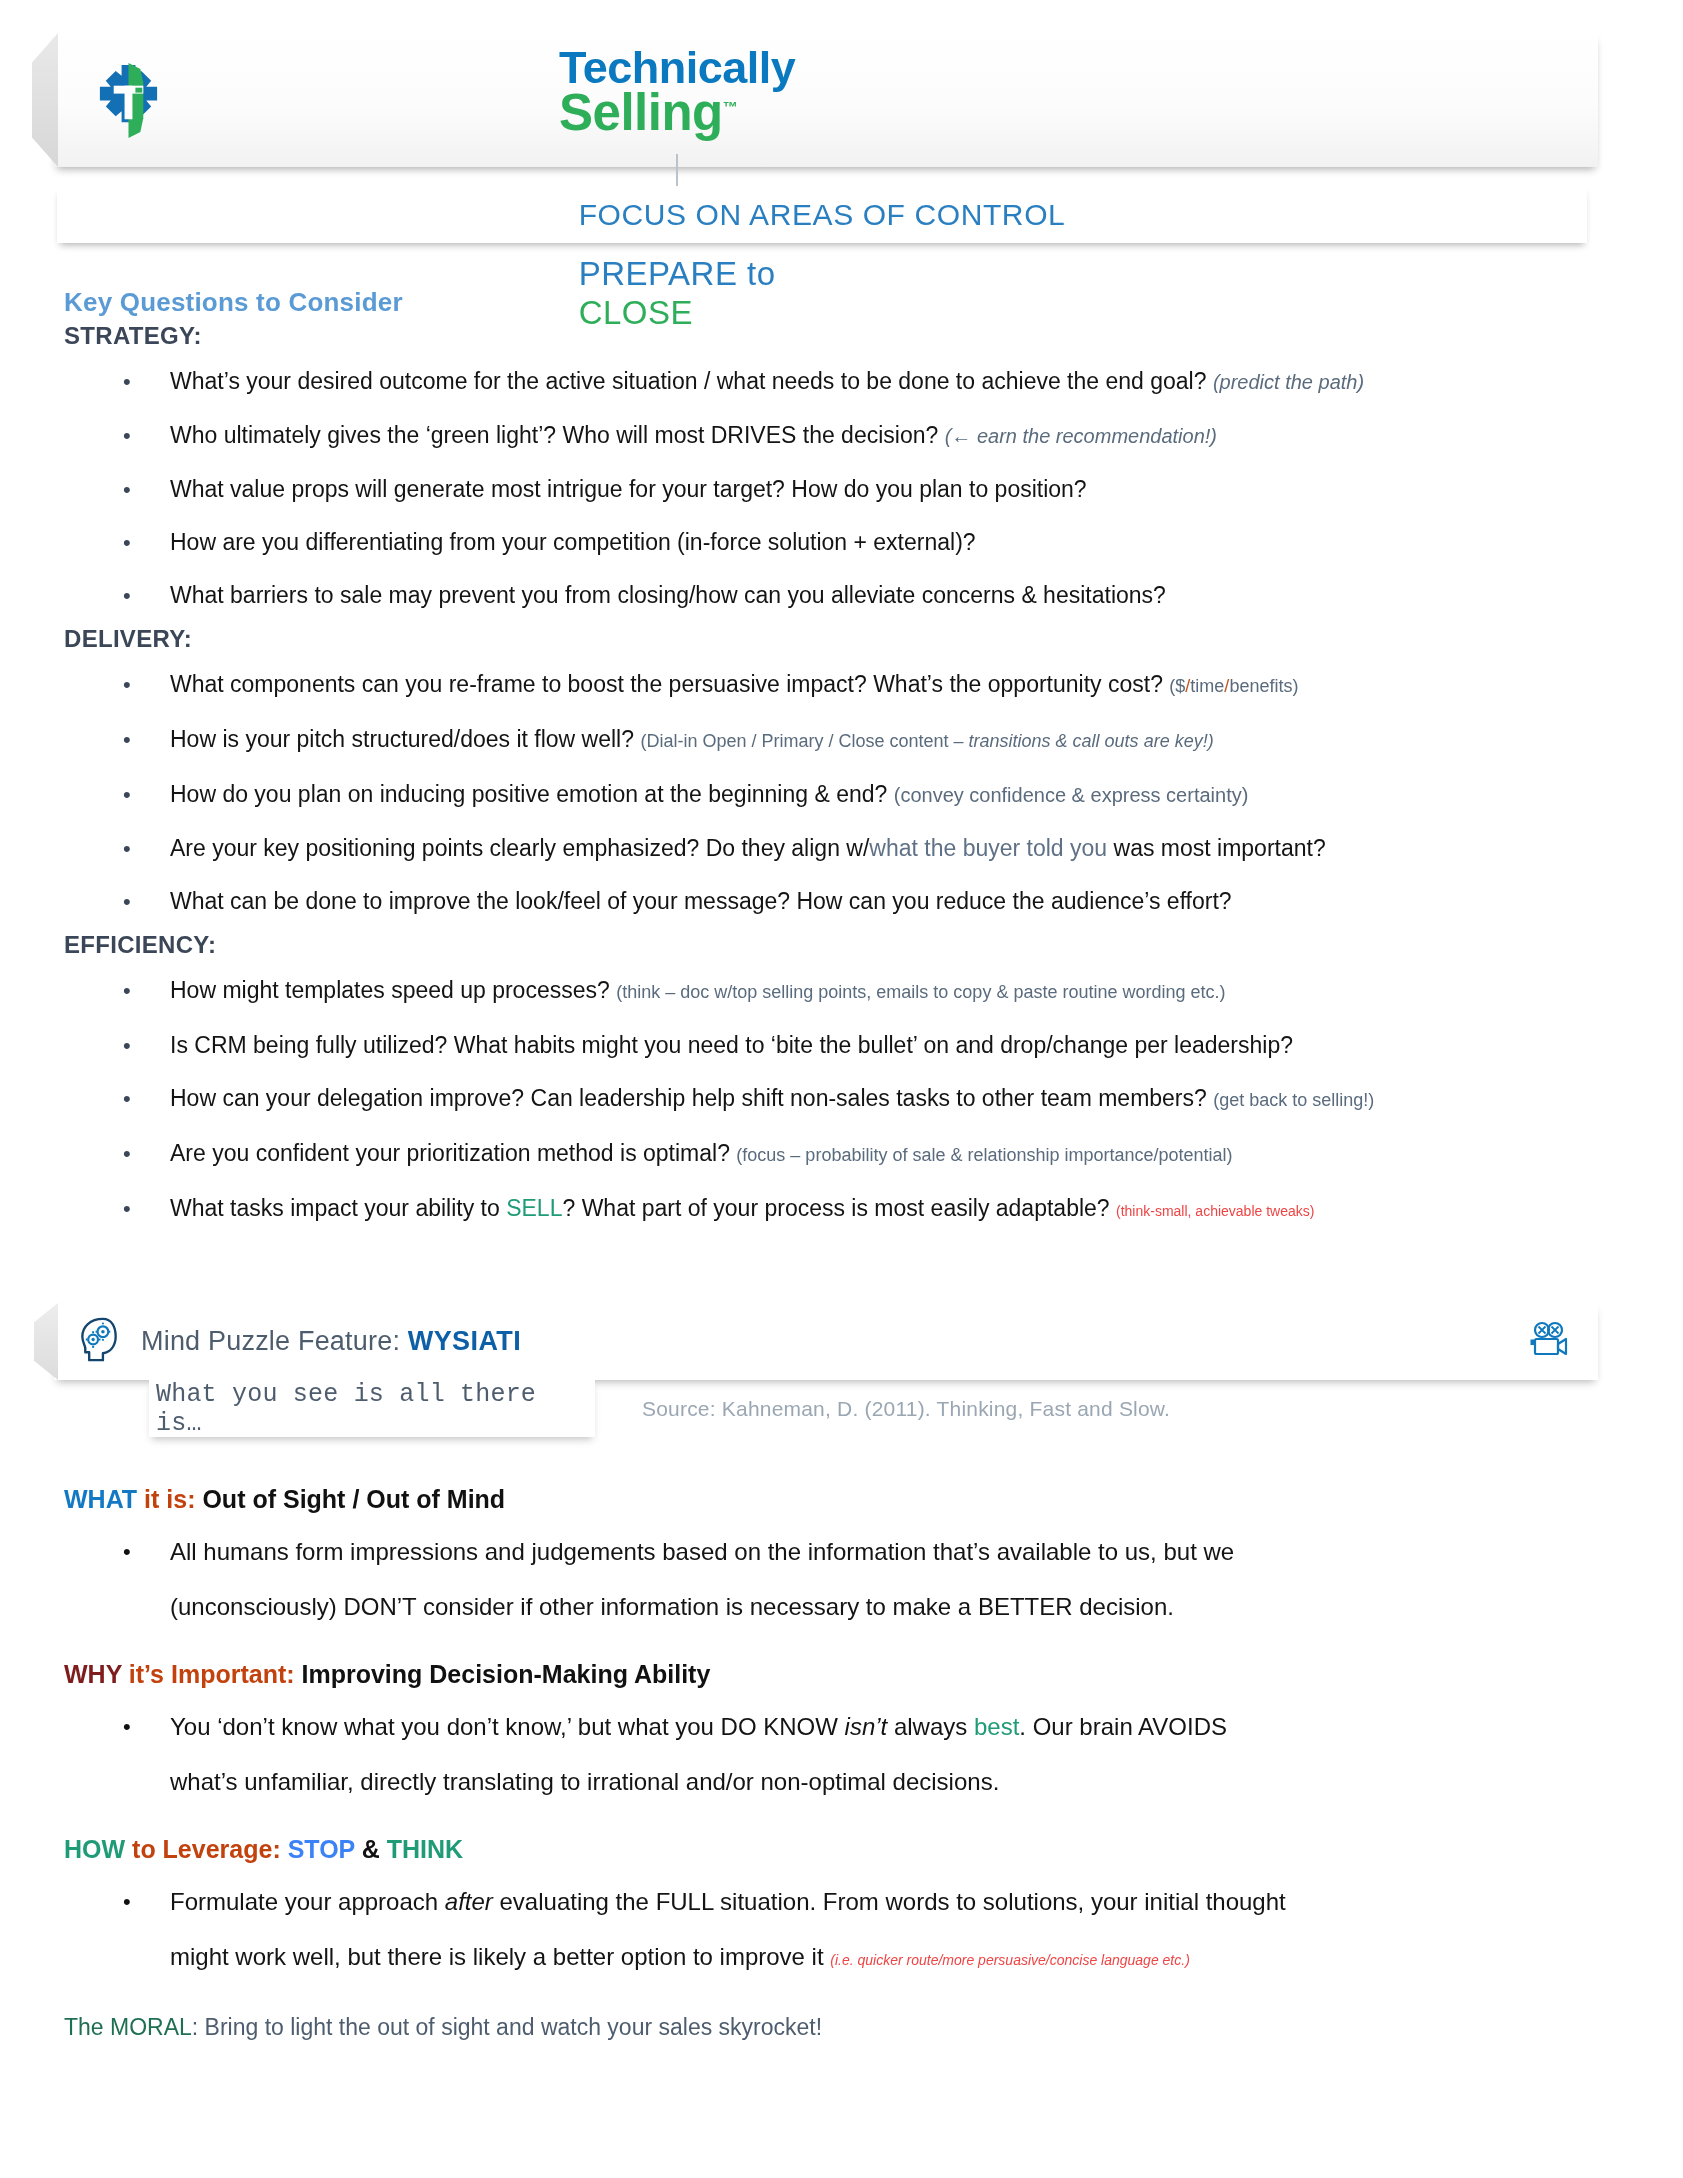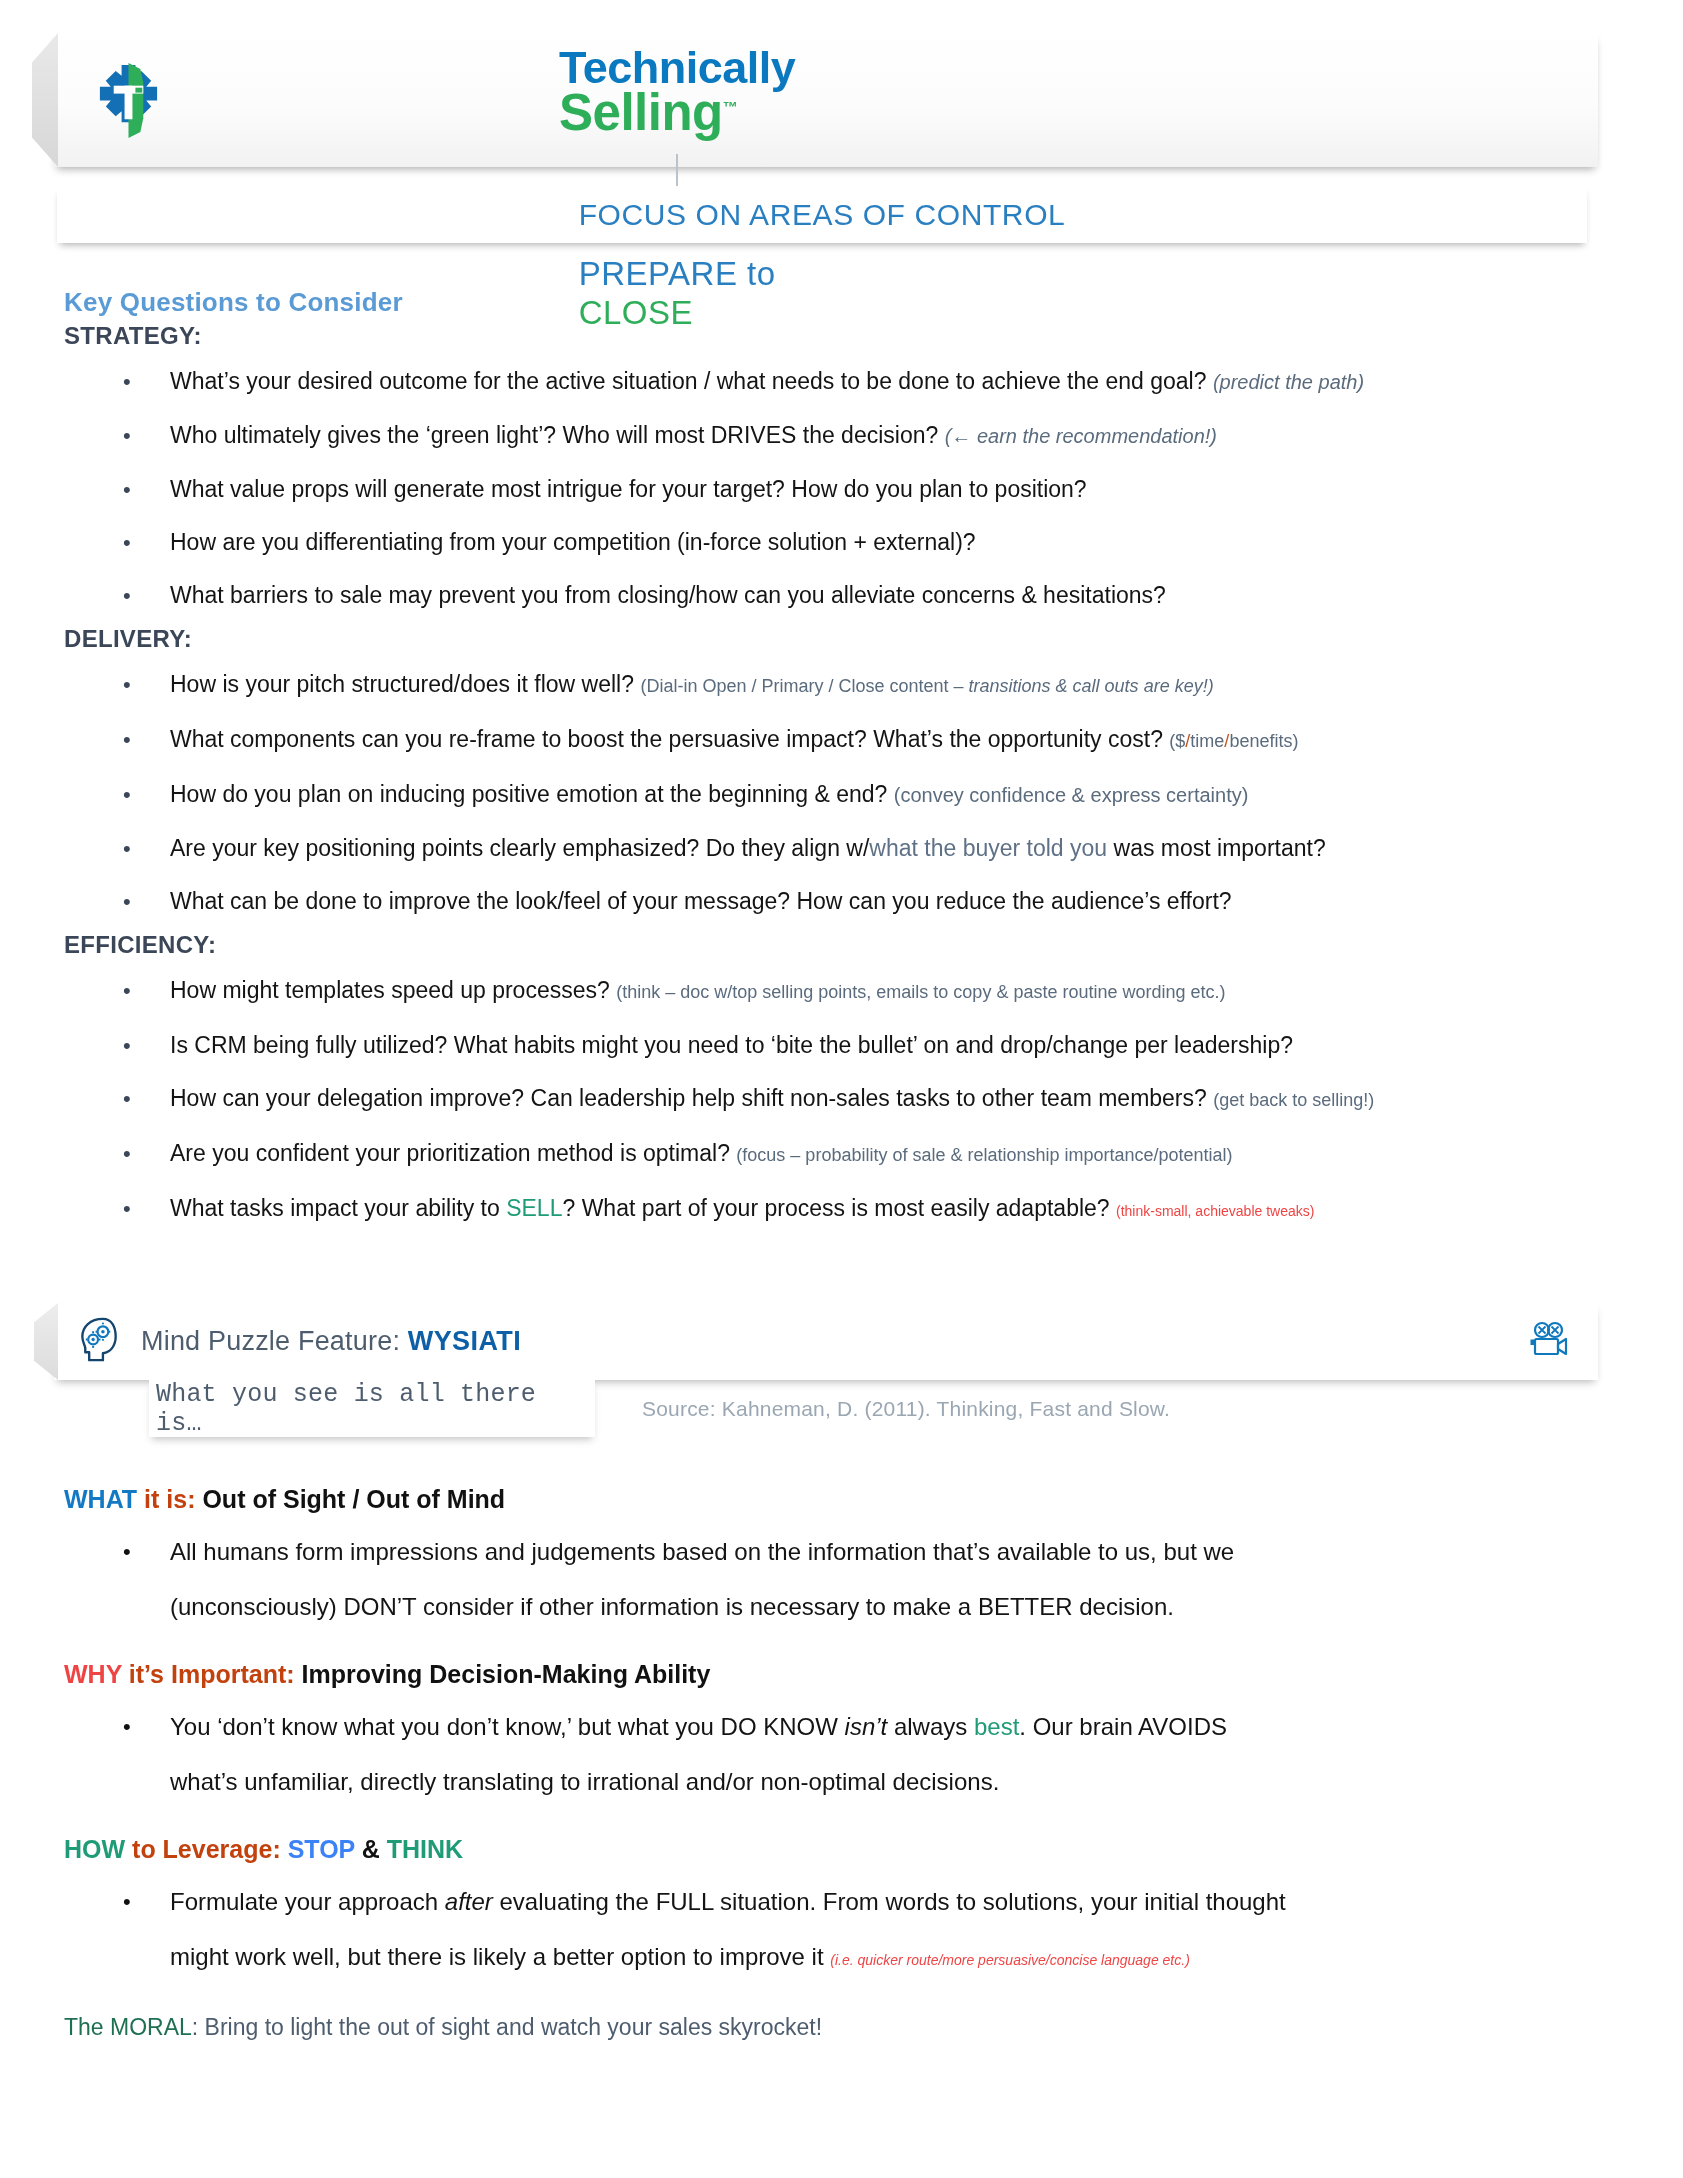--- a/index.html
+++ b/index.html
@@ -108,21 +108,21 @@
     position:absolute; left:642px; top:1380px; height:57px;
     display:flex; align-items:center;
     font-size:21px; color:#9aa7b3; letter-spacing:0.2px;
   }
 
   
   .wh-block{ margin-top:0; }
   .wh-head{ margin-left:64px; font-size:25px; margin-bottom:10px; }
   .wh-head .kw{ font-weight:700; }
   .kw-what{ color:#1479c4; }
-  .kw-why{ color:#ef4444; }
+  .kw-why{ color:#7f1d1d; }
   .kw-how{ color:#1f9b77; }
   .wh-head .mid{ color:#c2410c; font-weight:700; }
   .wh-head .bold{ color:#111111; font-weight:700; }
   .kw-stop{ color:#3b82f6; font-weight:700; }
   .kw-think{ color:#1f9b77; font-weight:700; }
   .amp{ color:#111; font-weight:700; }
 
   ul.wlist{ list-style:none; margin:0 0 10px 0; padding:0; }
   ul.wlist li{
     position:relative; margin:0; padding:0 0 0 170px;
@@ -179,26 +179,26 @@
     <li><span>What’s your desired outcome for the active situation / what needs to be done to achieve the end goal?</span> <span class="note ital">(predict the path)</span></li>
     <li><span>Who ultimately gives the ‘green light’? Who will most DRIVES the decision?</span> <span class="note ital">(← earn the recommendation!)</span></li>
     <li><span>What value props will generate most intrigue for your target? How do you plan to position?</span></li>
     <li><span>How are you differentiating from your competition (in-force solution + external)?</span></li>
     <li><span>What barriers to sale may prevent you from closing/how can you alleviate concerns &amp; hesitations?</span></li>
   </ul>
 
   <div class="sec-head">DELIVERY:</div>
   <ul class="qlist">
     <li>
+      <span>What components can you re-frame to boost the persuasive impact? What’s the opportunity cost?</span>
+      <span class="note-sm"><span>($</span><span class="slash-o">/</span><span>time</span><span class="slash-o">/</span><span>benefits)</span></span>
+    </li>
+    <li>
       <span>How is your pitch structured/does it flow well?</span>
       <span class="note-sm">(Dial-in Open / Primary / Close content – </span><span class="note-sm ital">transitions &amp; call outs are key!)</span>
-    </li>
-    <li>
-      <span>What components can you re-frame to boost the persuasive impact? What’s the opportunity cost?</span>
-      <span class="note-sm"><span>($</span><span class="slash-o">/</span><span>time</span><span class="slash-o">/</span><span>benefits)</span></span>
     </li>
     <li>
       <span>How do you plan on inducing positive emotion at the beginning &amp; end?</span>
       <span class="note">(convey confidence &amp; express certainty)</span>
     </li>
     <li>
       <span>Are your key positioning points clearly emphasized? Do they align w/</span><span class="buyer-note">what the buyer told you</span><span> was most important?</span>
     </li>
     <li><span>What can be done to improve the look/feel of your message? How can you reduce the audience’s effort?</span></li>
   </ul>

